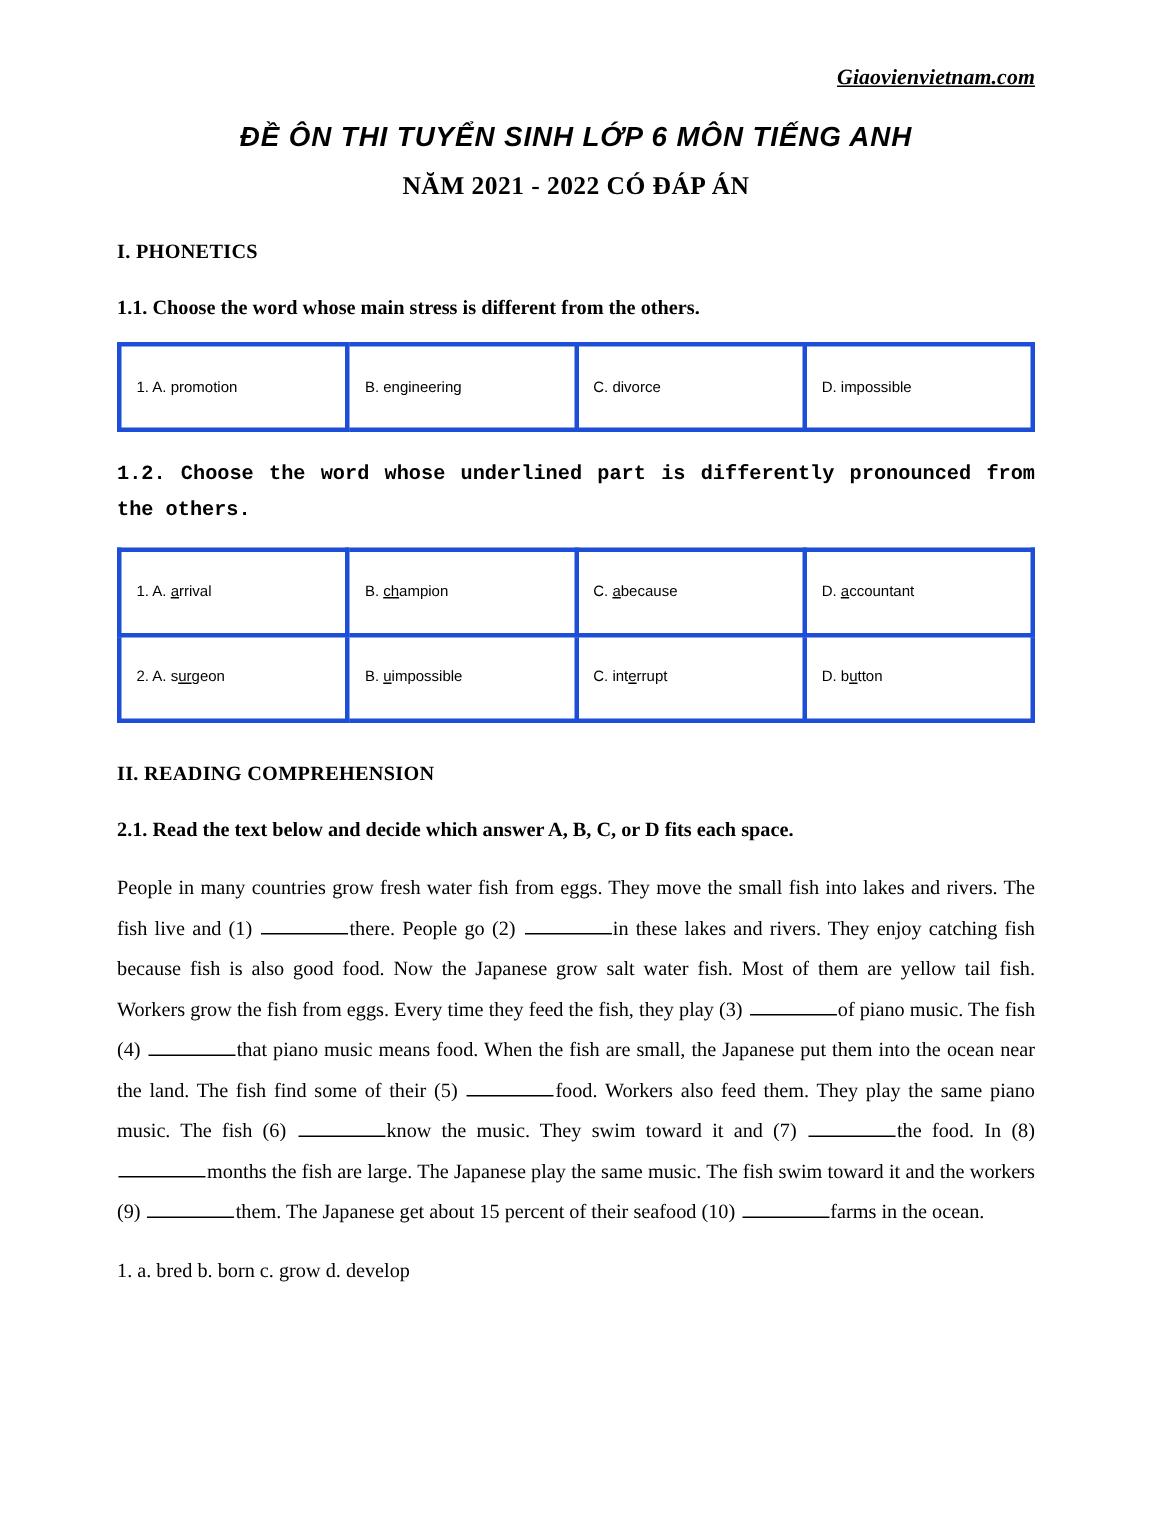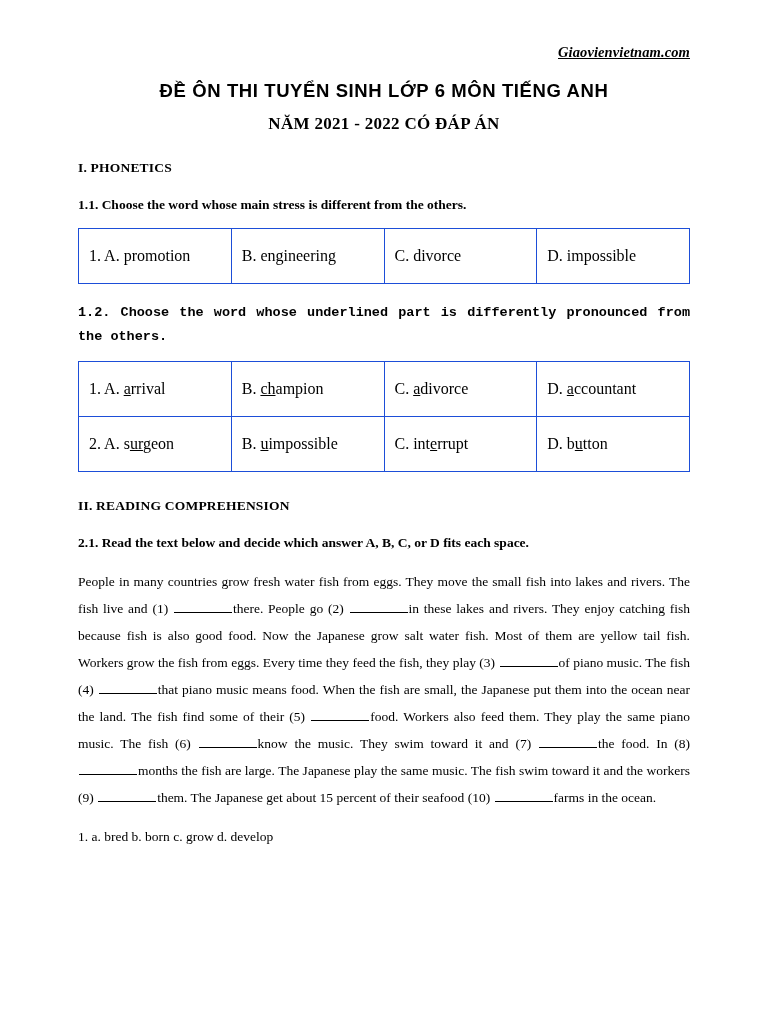--- a/index.html
+++ b/index.html
@@ -33,20 +33,21 @@
     margin-bottom: 16px;
   }
   .doc-title {
     text-align: center;
     font-family: "Liberation Sans", sans-serif;
     font-weight: bold;
     font-size: 18.5px;
     letter-spacing: 0.6px;
     line-height: 1.55;
     margin: 0 0 2px 0;
+    font-style: italic;
   }
   .doc-subtitle {
     text-align: center;
     font-family: "Liberation Serif", serif;
     font-weight: bold;
     font-size: 17px;
     letter-spacing: 0.3px;
     margin: 8px 0 0 0;
   }
   .section-head {
@@ -66,26 +67,26 @@
     text-align-last: left;
     font-family: Liberation Mono, monospace;
   }
   table.qtable {
     width: 100%;
     border-collapse: collapse;
     margin-top: 12px;
     table-layout: fixed;
   }
   table.qtable td {
-    border: 1px solid #1d4ed8;
+    border: 3px solid #1d4ed8;
     height: 46px;
     padding: 4px 10px;
-    font-size: 16px;
+    font-size: 10px;
     vertical-align: middle;
-    font-family: Liberation Serif, serif;
+    font-family: Liberation Sans, sans-serif;
   }
   .u { text-decoration: underline; }
   .passage {
     margin-top: 14px;
     font-size: 13.5px;
     line-height: 2.0;
     text-align: justify;
     text-align-last: left;
   }
   .blank {
@@ -127,21 +128,21 @@
     </tbody>
   </table>
 
   <div class="sub-head justified">1.2. Choose the word whose underlined part is differently pronounced from the others.</div>
 
   <table class="qtable">
     <tbody>
       <tr>
         <td><span>1. A. </span><span class="u">a</span><span>rrival</span></td>
         <td><span>B. </span><span class="u">ch</span><span>ampion</span></td>
-        <td><span>C. </span><span class="u">a</span><span>divorce</span></td>
+        <td><span>C. </span><span class="u">a</span><span>because</span></td>
         <td><span>D. </span><span class="u">a</span><span>ccountant</span></td>
       </tr>
       <tr>
         <td><span>2. A. s</span><span class="u">ur</span><span>geon</span></td>
         <td><span>B. </span><span class="u">u</span><span>impossible</span></td>
         <td><span>C. int</span><span class="u">e</span><span>rrupt</span></td>
         <td><span>D. b</span><span class="u">u</span><span>tton</span></td>
       </tr>
     </tbody>
   </table>

